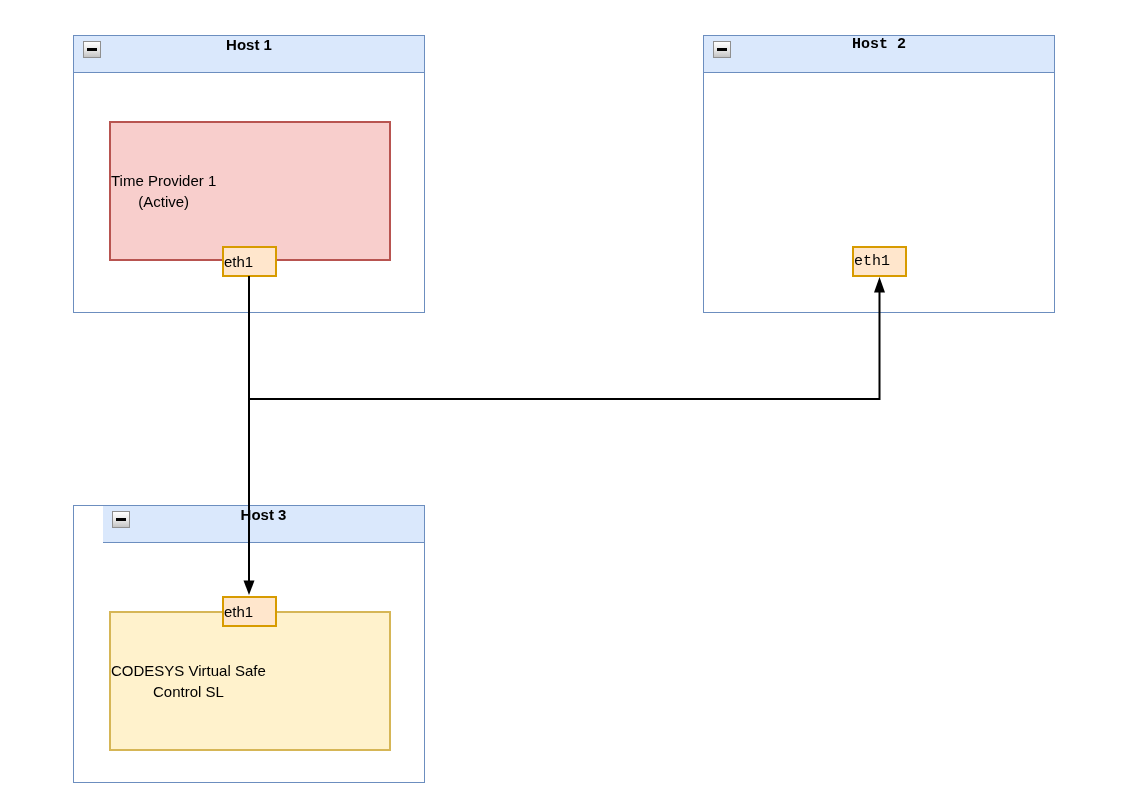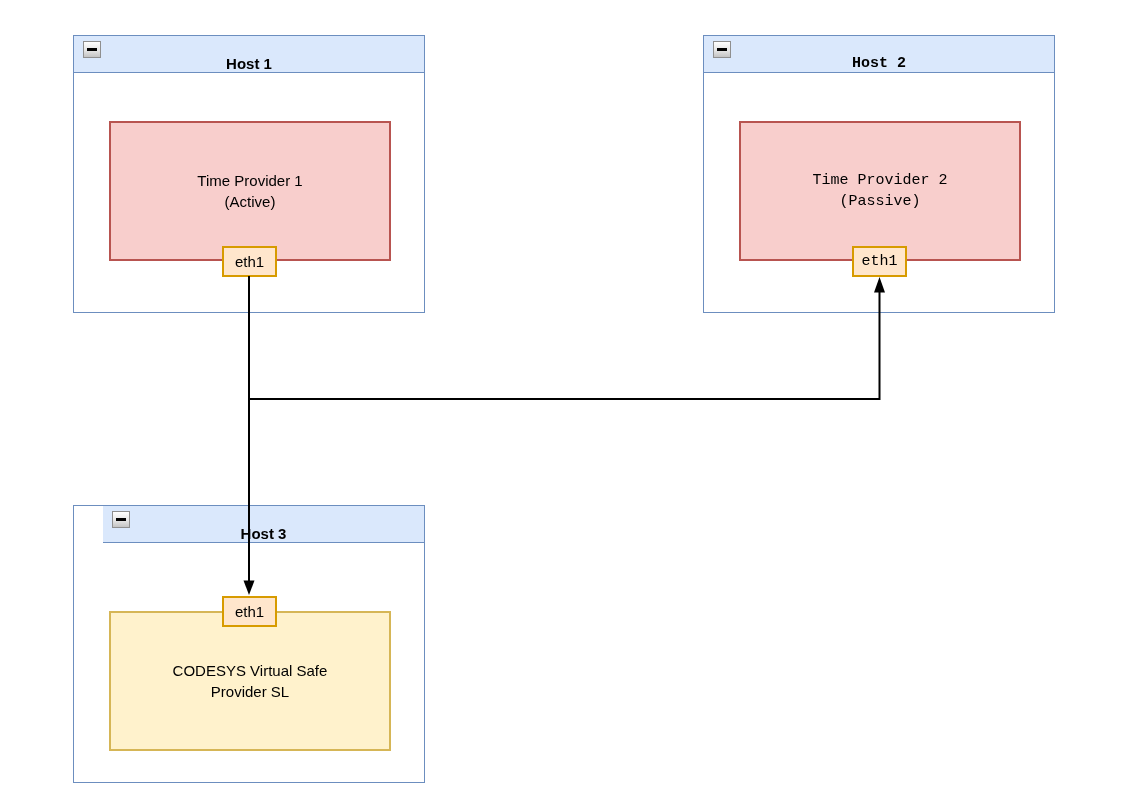--- a/index.html
+++ b/index.html
@@ -29,21 +29,21 @@
   #host2 { left: 703px; top: 35px; font-family: Liberation Mono, monospace; }
   #host3 { left: 73px;  top: 505px; padding-left: 29px; }
 
   .host-header {
     position: relative;
     box-sizing: border-box;
     height: 37px;
     background: #dae8fc;
     border-bottom: 1px solid #6c8ebf;
     display: flex;
-    align-items: flex-end;
+    align-items: flex-start;
     justify-content: center;
     font-size: 15px;
     font-weight: 700;
   }
 
   .collapse-btn {
     position: absolute;
     left: 9px;
     top: 5px;
     box-sizing: border-box;
@@ -66,21 +66,21 @@
   
   .node {
     position: absolute;
     box-sizing: border-box;
     left: 35px;
     width: 282px;
     height: 140px;
     border: 2px solid;
     display: flex;
     align-items: center;
-    justify-content: center;
+    justify-content: flex-start;
     text-align: center;
     font-size: 15px;
     line-height: 1.4;
     white-space: pre-line;
     z-index: 1;
   }
   .node.provider {
     top: 85px;                 
     background: #f8cecc;
     border-color: #b85450;
@@ -95,21 +95,20 @@
   .port {
     position: absolute;
     box-sizing: border-box;
     left: 148px;               
     width: 55px;
     height: 31px;
     background: #ffe6cc;
     border: 2px solid #d79b00;
     display: flex;
     align-items: center;
-    justify-content: center;
     font-size: 15px;
     z-index: 2;
   }
   .port.on-bottom { top: 210px; }  
   .port.on-top    { top: 90px;  }  
 
   
   svg.connectors {
     position: absolute;
     left: 0;
@@ -148,39 +147,35 @@
   </div>
 </div>
 
 <div class="host" id="host2">
   <div class="host-header">
     <button class="collapse-btn">
       <span class="minus-bar"></span>
     </button>
     <span>Host 2</span>
   </div>
-  <div class="node provider">
-    <span>Time Provider 2
-(Passive)</span>
-  </div>
   <div class="port on-bottom">
     <span>eth1</span>
   </div>
 </div>
 
 <div class="host" id="host3">
   <div class="host-header">
     <button class="collapse-btn">
       <span class="minus-bar"></span>
     </button>
     <span>Host 3</span>
   </div>
   <div class="node codesys">
     <span>CODESYS Virtual Safe
-Provider SL</span>
+Control SL</span>
   </div>
   <div class="port on-top">
     <span>eth1</span>
   </div>
 </div>
 
 <svg class="connectors" viewBox="0 0 1127 798">
 
   <path d="M 249 276 L 249 399 L 879.5 399 L 879.5 292"></path>
   <polygon points="879.5,277 874,292.5 885,292.5"></polygon>

